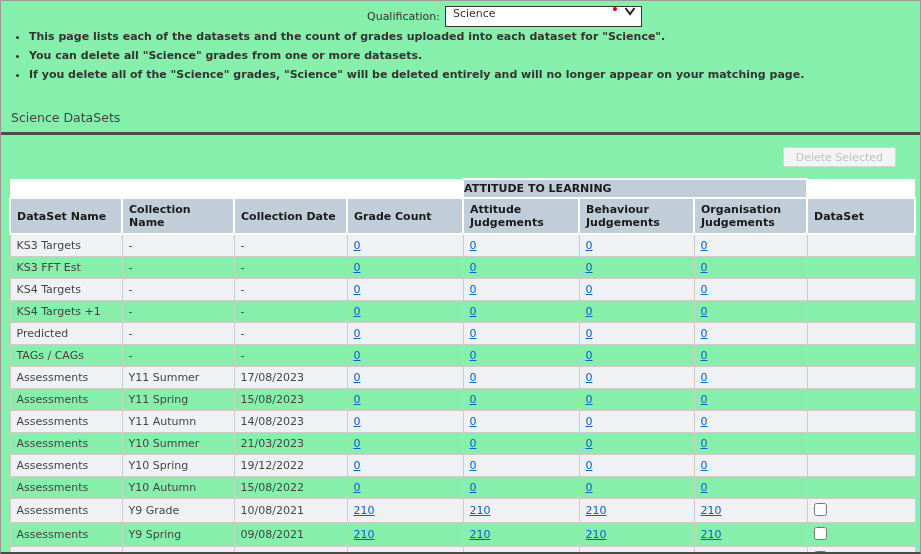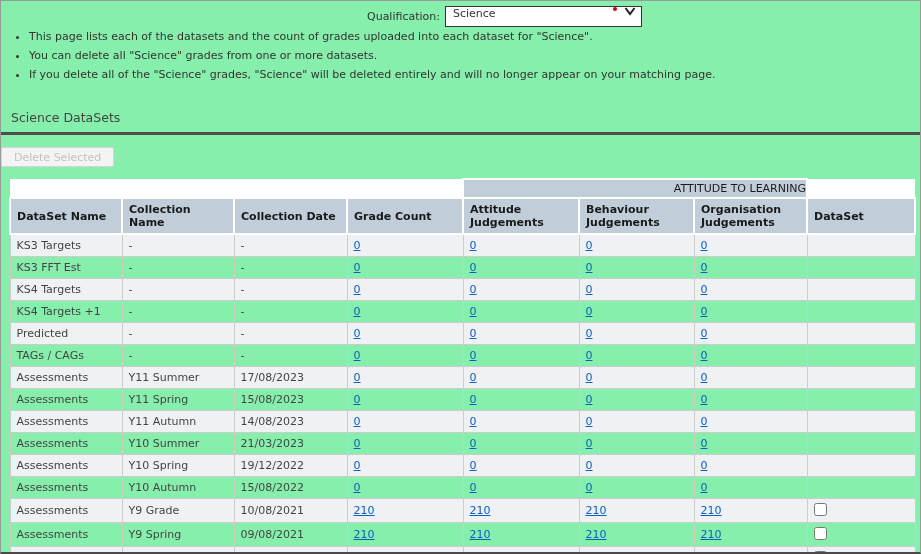--- a/index.html
+++ b/index.html
@@ -34,42 +34,42 @@
     padding: 0 5px 0 7px;
     cursor: pointer;
   }
   .qual-select .value { font-size: 11px; color: #333; flex: 1; }
   .required-dot {
     width: 4px; height: 4px; border-radius: 50%;
     background: #cc0000; margin-right: 7px;
   }
 
   
-  ul.notes { margin: 3px 0 16px 12px; padding-left: 16px; }
+  ul.notes { margin: 3px 0 16px 12px; padding-left: 16px; font-weight: bold; }
   ul.notes li {
     font-size: 11px; color: #333;
     margin-bottom: 6px; line-height: 13px;
   }
 
   
   .section-title {
     margin: 29px 0 0 10px;
     font-size: 12.5px; color: #444;
   }
   .section-rule {
     margin-top: 7px;
     height: 3px; background: #4d4d4d;
     width: 100%;
   }
 
   
   .toolbar {
     padding: 12px 24px 0 0;
     height: 31px;
-    display: flex; 
+    display: flex; justify-content: flex-end;
   }
   .btn-delete {
     font-family: "DejaVu Sans", sans-serif;
     font-size: 11px;
     color: #c2c2c2;
     background: #f4f4f4;
     border: 1px solid #d5d5d5;
     border-radius: 2px;
     padding: 2px 12px;
     height: 20px;
@@ -80,22 +80,22 @@
     margin: 12px 8px 0 8px;
     width: 905px;
     border-collapse: collapse;
     table-layout: fixed;
     font-size: 11px;
   }
   .banner-row td { border: none; background: #fff; height: 19px; padding: 0; }
   .banner-cell {
     background: #c1ced9 !important;
     border: 2px solid #fff !important;
-    text-align: right;
-    font-weight: normal;
+    text-align: left;
+    font-weight: bold;
     color: #1a1a1a;
     font-size: 11px;
   }
   th {
     background: #c1ced9;
     border: 2px solid #fff;
     color: #1a1a1a;
     font-size: 11px;
     font-weight: bold;
     text-align: left;

